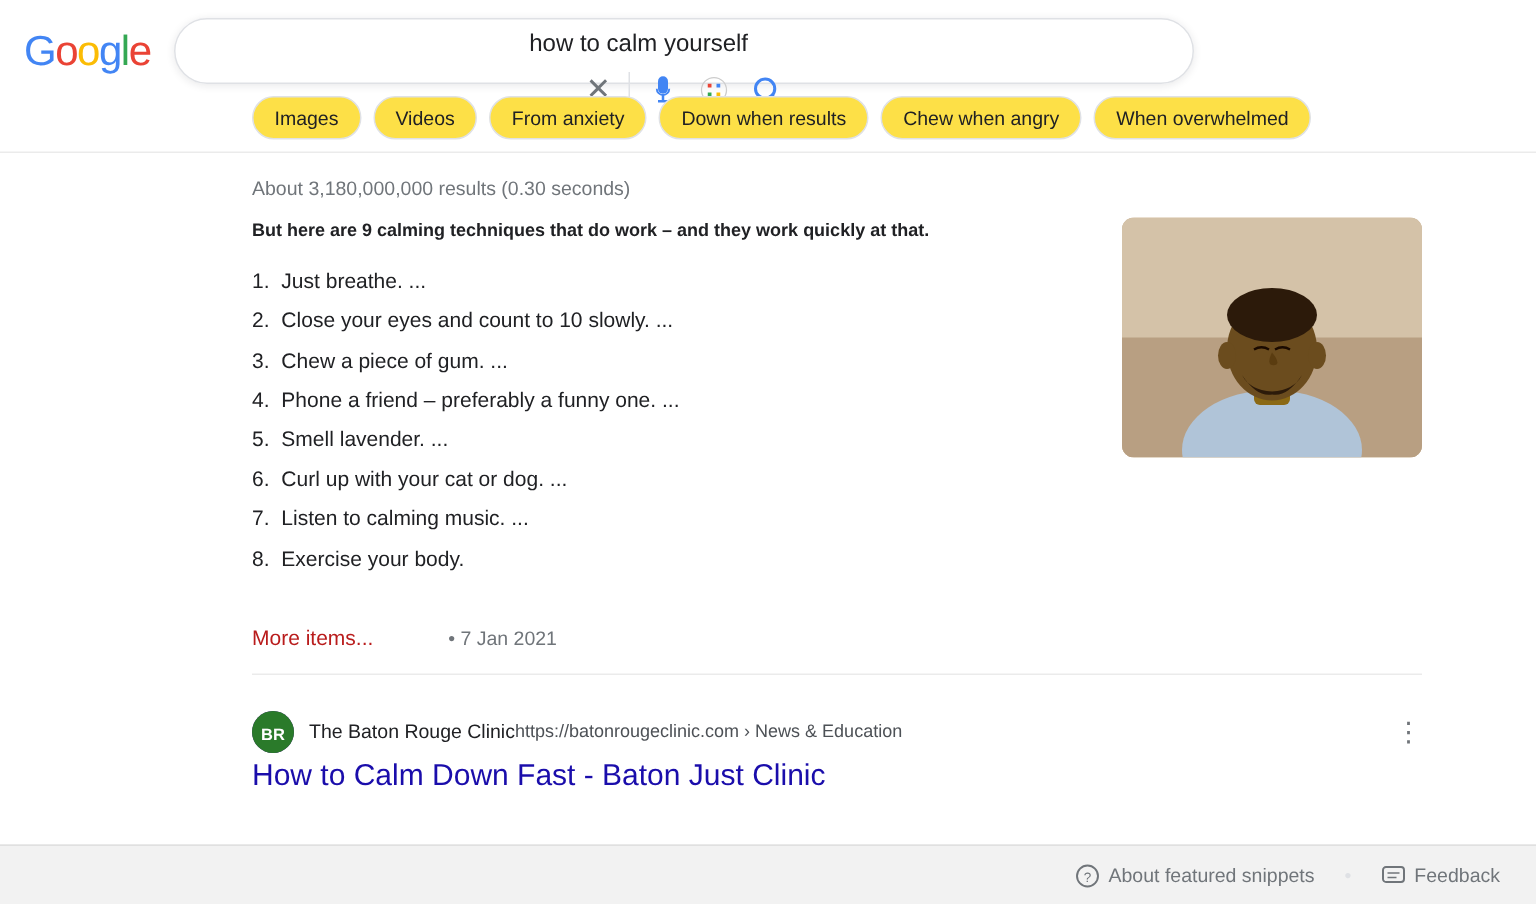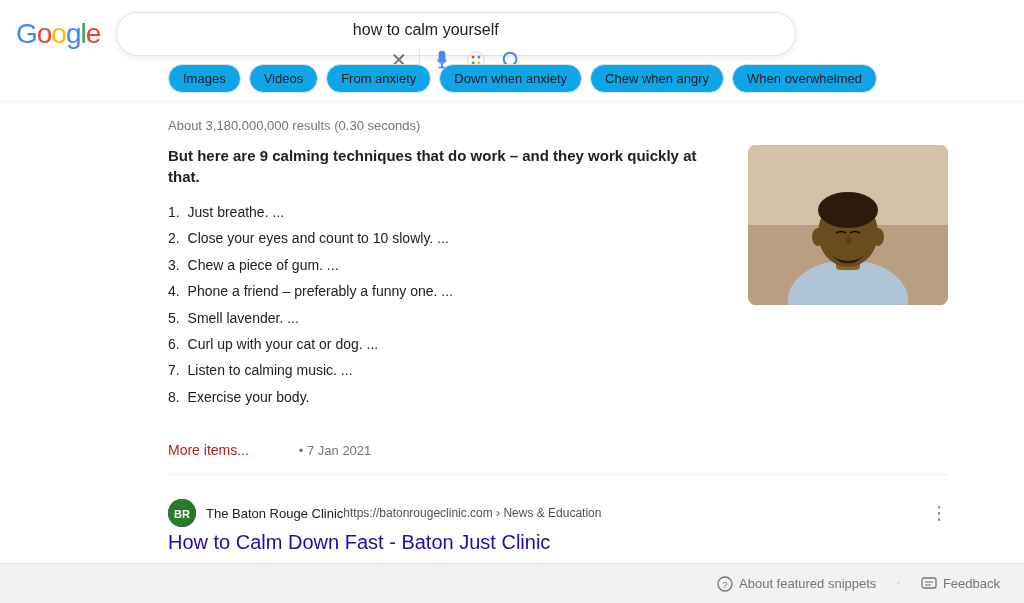--- a/index.html
+++ b/index.html
@@ -95,21 +95,21 @@
     .chip {
       display: inline-flex;
       align-items: center;
       border: 1px solid #dfe1e5;
       border-radius: 20px;
       padding: 6px 14px;
       font-size: 13px;
       color: #202124;
       cursor: pointer;
       white-space: nowrap;
-      background: #0ea5e9;
+      background: #fde047;
     }
 
     
     .results-area {
       max-width: 780px;
       margin: 0 0 0 168px;
       padding: 8px 0;
     }
 
     .results-count {
@@ -123,21 +123,21 @@
       display: flex;
       gap: 16px;
       padding-bottom: 16px;
       border-bottom: 1px solid #ebebeb;
       margin-bottom: 16px;
     }
     .snippet-content {
       flex: 1;
     }
     .snippet-title {
-      font-size: 15px;
+      font-size: 12px;
       font-weight: 700;
       color: #202124;
       margin-bottom: 12px;
       line-height: 1.4;
     }
     .snippet-list {
       list-style: none;
       padding: 0;
     }
     .snippet-list li {
@@ -300,21 +300,21 @@
         </button>
       </div>
     </div>
   </div>
 </div>
 
 <div class="chips-bar">
   <button class="chip">Images</button>
   <button class="chip">Videos</button>
   <button class="chip">From anxiety</button>
-  <button class="chip">Down when anxiety</button>
+  <button class="chip">Down when results</button>
   <button class="chip">Chew when angry</button>
   <button class="chip">When overwhelmed</button>
 </div>
 
 <div class="results-area">
   <div class="results-count">About 3,180,000,000 results (0.30 seconds)</div>
 
   <div class="featured-snippet">
     <div class="snippet-content">
       <div class="snippet-title">But here are 9 calming techniques that do work – and they work quickly at that.</div>

